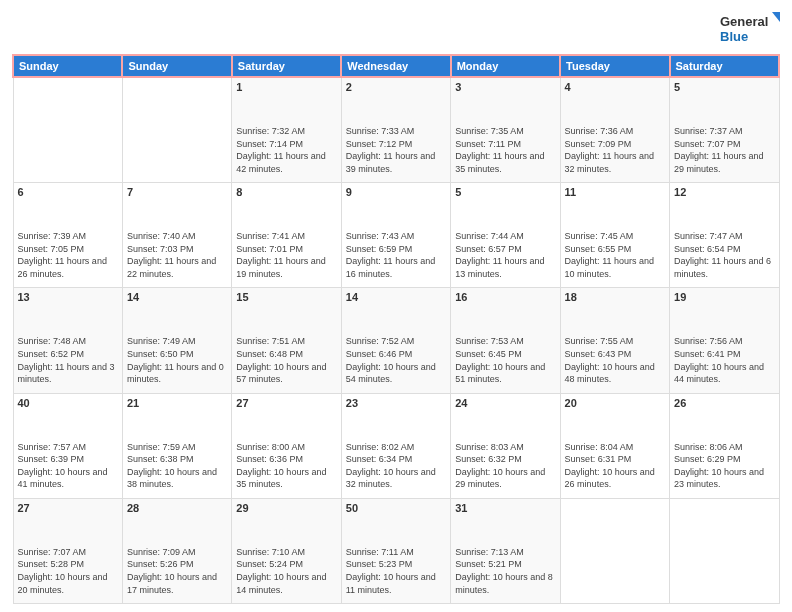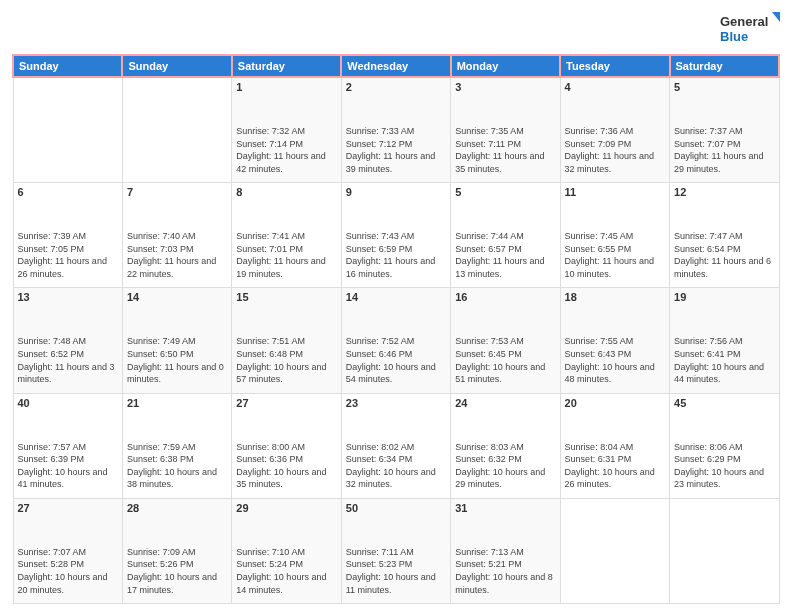--- a/index.html
+++ b/index.html
@@ -221,21 +221,21 @@
           </td>
           <td>
             <span class="day-number">24</span>
             <div class="day-info">Sunrise: 8:03 AM<br>Sunset: 6:32 PM<br>Daylight: 10 hours and 29 minutes.</div>
           </td>
           <td>
             <span class="day-number">20</span>
             <div class="day-info">Sunrise: 8:04 AM<br>Sunset: 6:31 PM<br>Daylight: 10 hours and 26 minutes.</div>
           </td>
           <td>
-            <span class="day-number">45</span>
+            <span class="day-number">26</span>
             <div class="day-info">Sunrise: 8:06 AM<br>Sunset: 6:29 PM<br>Daylight: 10 hours and 23 minutes.</div>
           </td>
         </tr>
         <tr>
           <td>
             <span class="day-number">27</span>
             <div class="day-info">Sunrise: 7:07 AM<br>Sunset: 5:28 PM<br>Daylight: 10 hours and 20 minutes.</div>
           </td>
           <td>
             <span class="day-number">28</span>

